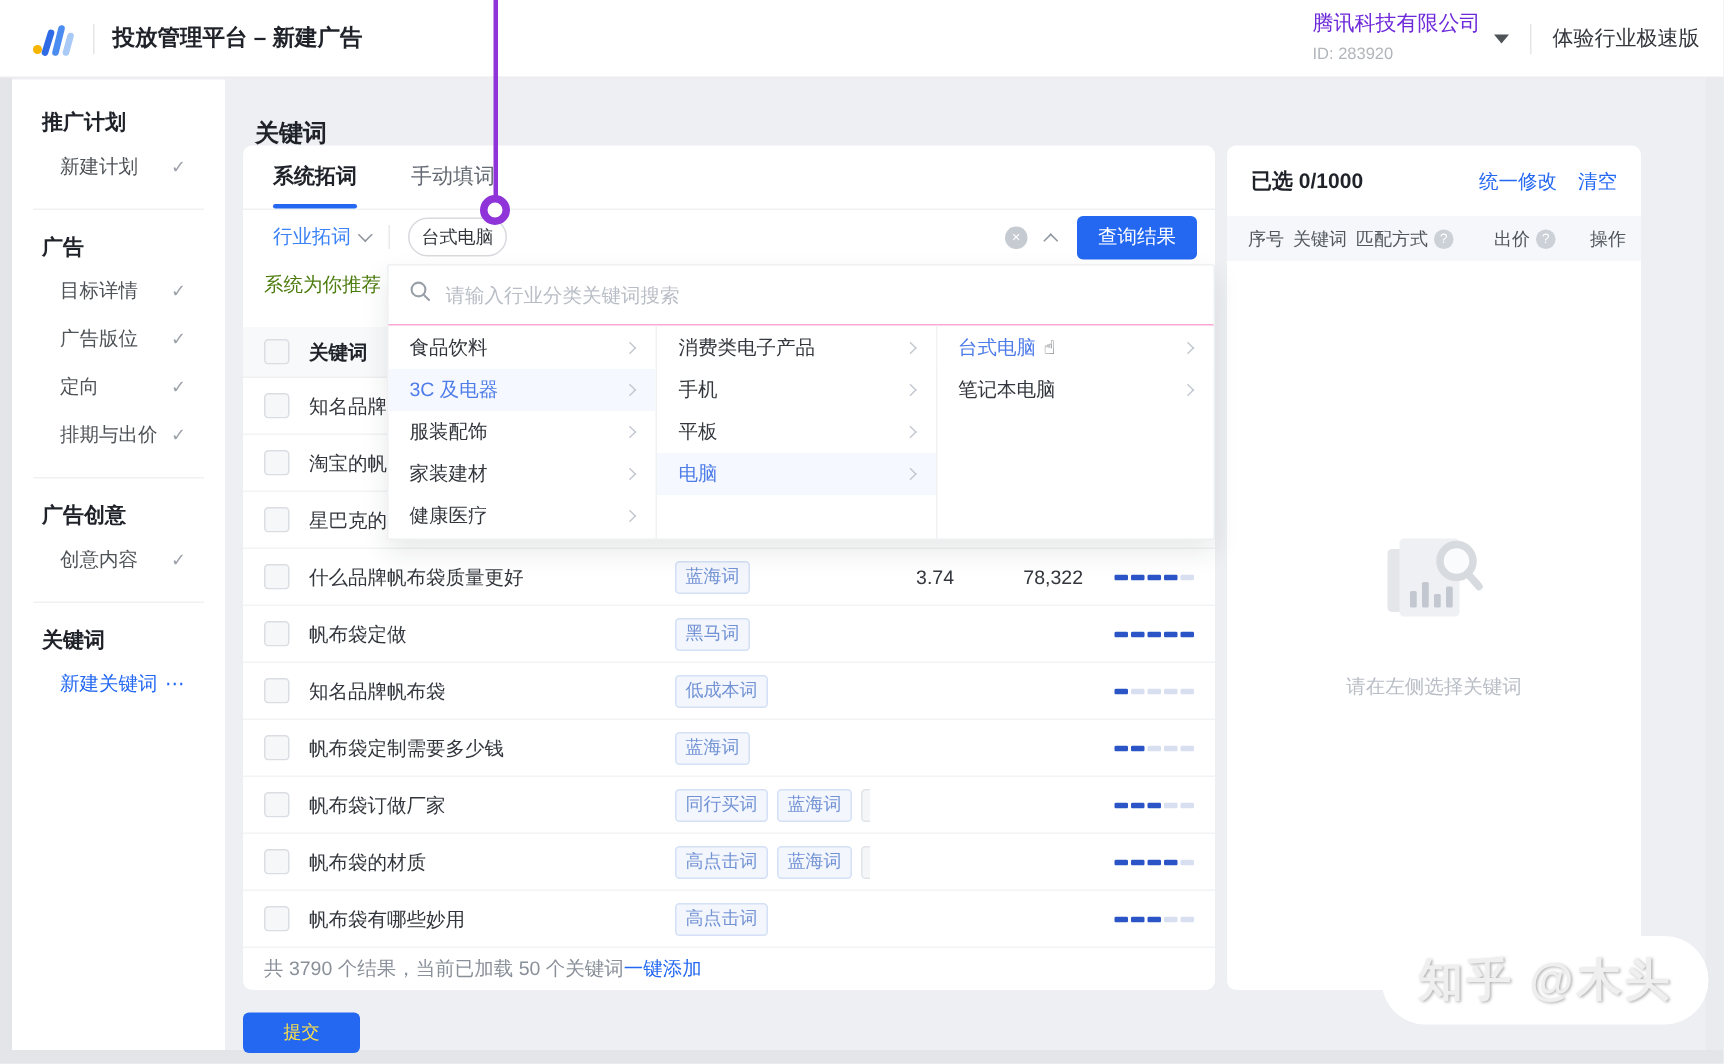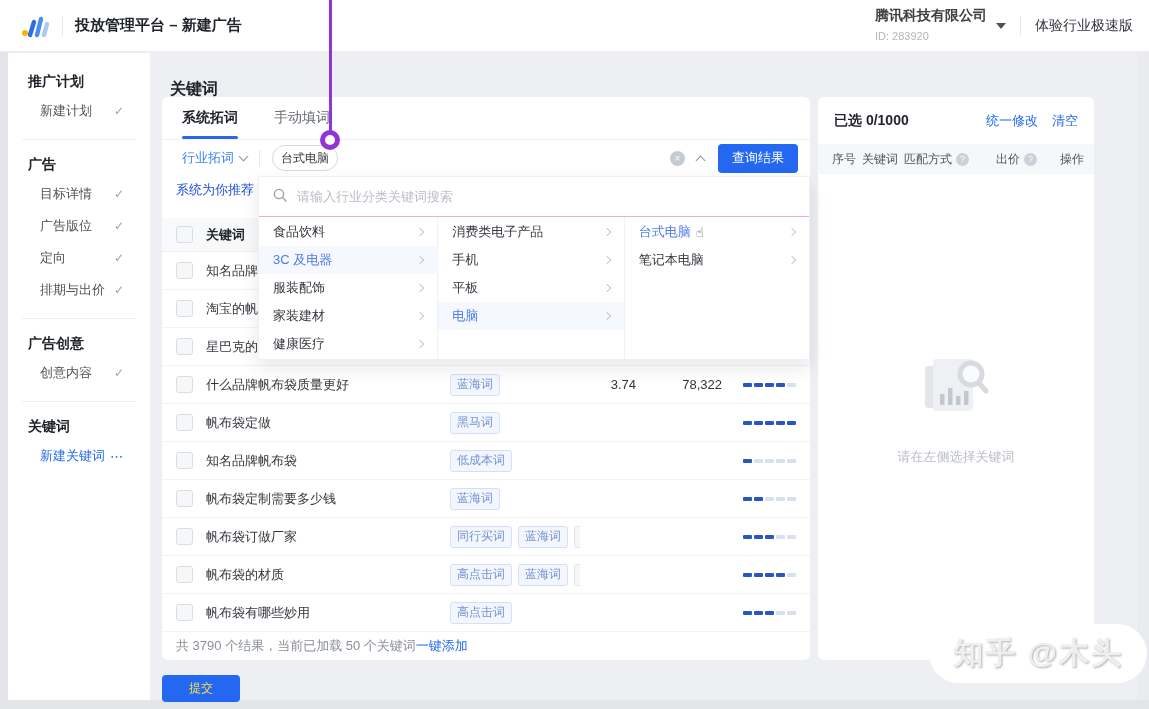--- a/index.html
+++ b/index.html
@@ -15,21 +15,21 @@
 
   
   .topbar{position:absolute;left:0;top:0;width:1149px;height:52px;background:#fff;
     border-bottom:1px solid #ececee;display:flex;align-items:center;z-index:2;box-sizing:border-box}
   .logo{margin-left:20px;display:flex;align-items:center}
   .tb-divider{width:1px;height:20px;background:#e5e6e8;margin:0 12px}
   .tb-title{font-size:15px;font-weight:bold;color:#1f2329}
   .tb-right{margin-left:auto;display:flex;align-items:center;padding-right:16px}
   .company{display:flex;align-items:center}
   .company-col{display:flex;flex-direction:column;line-height:1.25;text-align:left}
-  .company-name{font-size:14px;font-weight:bold;color:#404040}
+  .company-name{font-size:14px;font-weight:normal;color:#6d28d9}
   .company-id{font-size:11px;color:#b2b6bb;margin-top:6px}
   .caret-down{width:0;height:0;border-left:5px solid transparent;border-right:5px solid transparent;
     border-top:6px solid #4e5358;margin-left:9px}
   .tb-right .tb-divider{margin:0 14px}
   .edition{font-size:14px;color:#33373d}
 
   
   .sidebar{position:absolute;left:8px;top:53px;width:142px;bottom:9px;background:#fff;padding-top:8px;box-sizing:border-box}
   .sb-title{font-size:14px;font-weight:bold;color:#1f2329;padding:12px 0 4px 20px}
   .sb-item{display:flex;align-items:center;justify-content:space-between;
@@ -56,21 +56,21 @@
   .v-sep{width:1px;height:16px;background:#e8e9eb;margin:0 12px}
   .pill{height:24px;padding:0 8px;border:1px solid #d8dade;border-radius:13px;display:flex;align-items:center;
     font-size:12px;color:#33373d;background:#fff;cursor:pointer}
   .filter-spacer{flex:1}
   .close-ic{width:15px;height:15px;border-radius:50%;background:#c6cad1;color:#fff;font-size:10px;
     line-height:15px;text-align:center;display:inline-block;cursor:pointer;margin-right:12px}
   .collapse{margin-right:14px;cursor:pointer;display:inline-flex;align-items:center}
   .btn-primary{background:#2468f2;color:#fff;font-size:13px;border:none;border-radius:4px;
     height:29px;padding:0 14px;cursor:pointer}
 
-  .hint{position:absolute;left:14px;top:84px;font-size:13px;color:#1d4ed8;white-space:nowrap}
+  .hint{position:absolute;left:14px;top:84px;font-size:13px;color:#4d7c0f;white-space:nowrap}
 
   
   .ktable{position:absolute;left:0;top:121px;width:648px}
   .krow{display:flex;align-items:center;height:38px;border-bottom:1px solid #f2f3f5;box-sizing:border-box}
   .khead{height:34px;background:#f8f9fb;border-bottom:1px solid #eef0f2}
   .kcell{box-sizing:border-box;display:flex;align-items:center;overflow:hidden;white-space:nowrap}
   .c-check{width:44px;padding-left:14px}
   .c-kw{width:244px;font-size:13px;color:#33373d}
   .khead .c-kw{color:#1f2329;font-weight:bold;font-size:13px}
   .c-tags{width:130px;gap:6px}
@@ -124,21 +124,21 @@
   .rc-c1{width:30px}.rc-c2{flex:1}.rc-c3{width:92px}.rc-c4{width:64px}.rc-c5{margin-left:auto}
   .help-ic{width:13px;height:13px;border-radius:50%;background:#ccd0d7;color:#fff;font-size:9px;
     line-height:13px;text-align:center;display:inline-block;margin-left:4px;cursor:pointer}
   .rc-empty{position:absolute;left:0;top:255px;width:100%;text-align:center}
   .rc-empty .txt{font-size:13px;color:#b9bec6;margin-top:24px}
 
   
   .anno-line{position:absolute;left:329px;top:0;width:3px;height:133px;background:#8e34d9;z-index:20}
   .anno-ring{position:absolute;left:320px;top:130px;width:20px;height:20px;border:5px solid #8e34d9;
     border-radius:50%;background:#fff;box-sizing:border-box;z-index:20}
-  .watermark{position:absolute;right:2px;bottom:26px;background:#fff;border-radius:30px;padding:9px 24px;
+  .watermark{position:absolute;right:10px;bottom:26px;background:#fff;border-radius:30px;padding:9px 24px;
     font-size:30px;font-weight:bold;color:#efefef;text-shadow:1px 1px 2px rgba(150,150,150,.75);z-index:30;letter-spacing:2px}
 </style>
 </head>
 <body>
 
 <div class="edge-left"></div>
 <div class="edge-right"></div>
 <div class="edge-bottom"></div>
 
 <header class="topbar">

